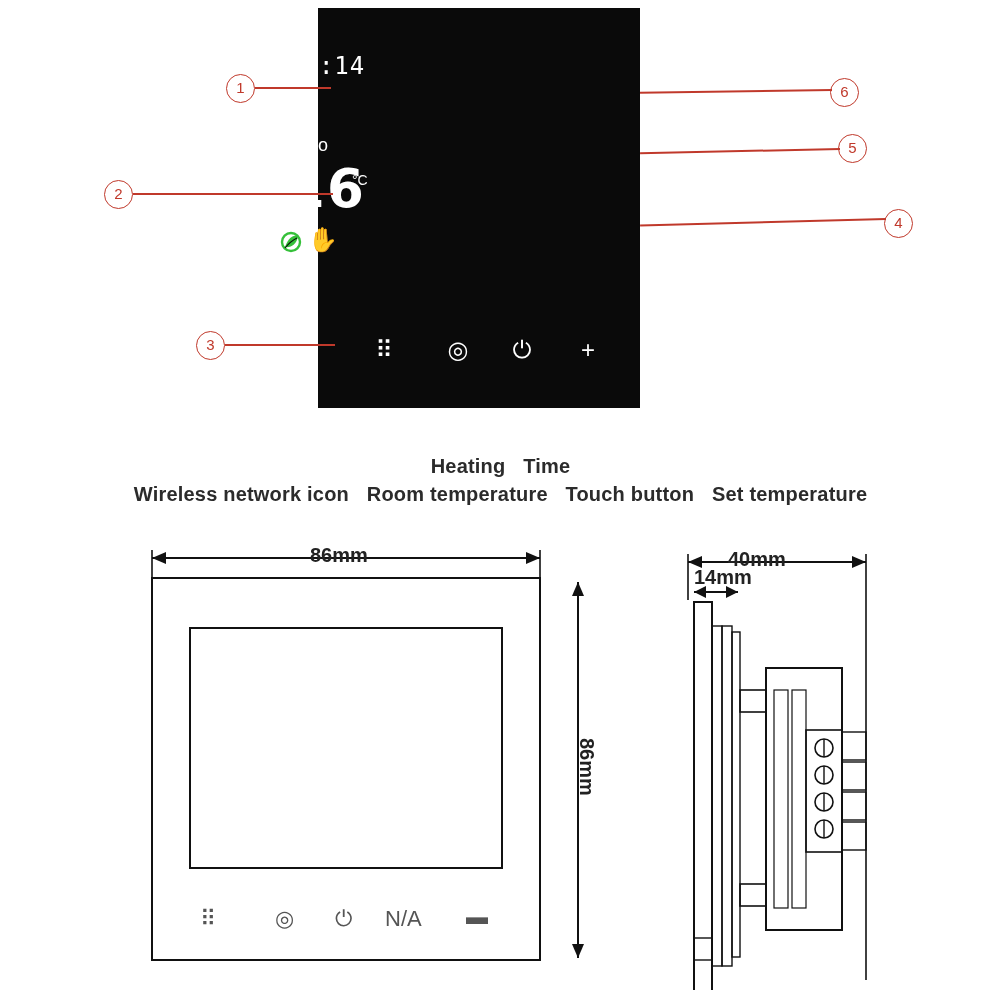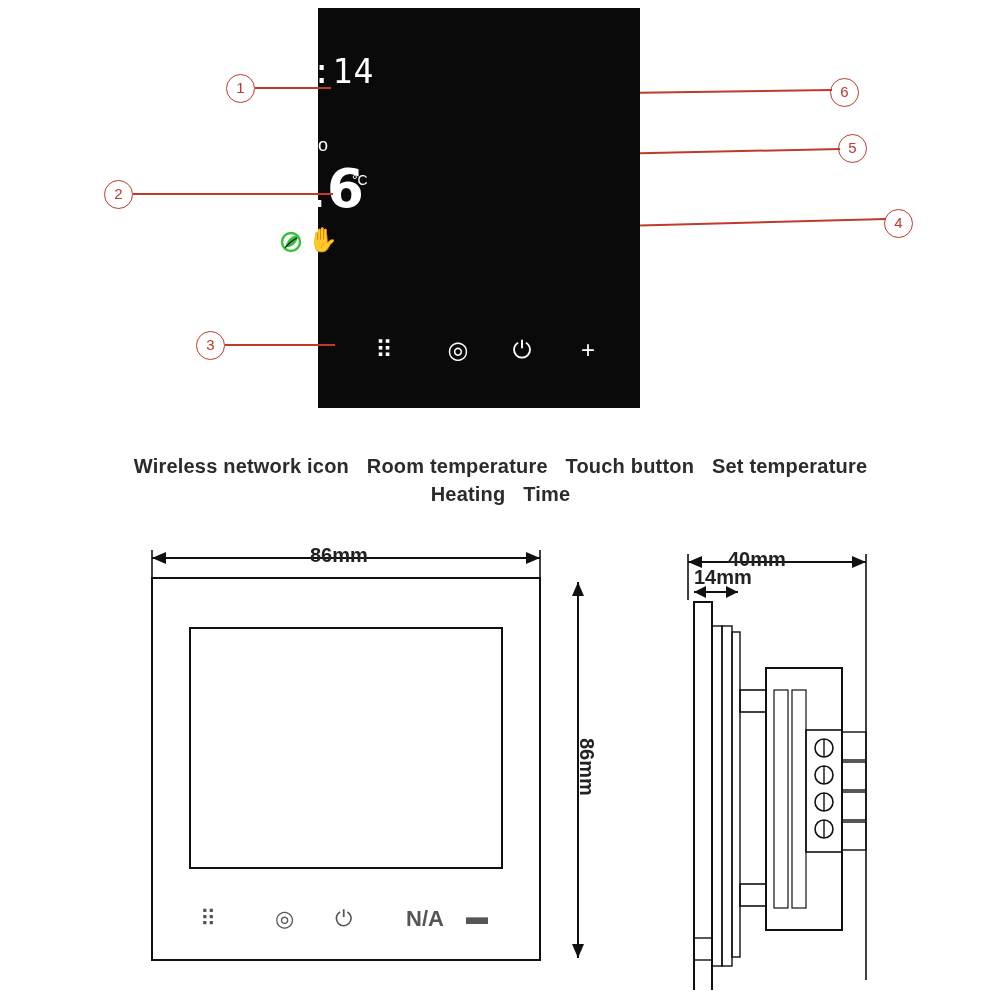--- a/index.html
+++ b/index.html
@@ -63,24 +63,24 @@
   #room-temp-unit {
     position: absolute;
     left: 216px;
     top: 168px;
     color: #ffffff;
     font-size: 15px;
   }
 
   #clock {
     position: absolute;
-    left: 270px;
+    left: 288px;
     top: 52px;
     color: #ffffff;
-    font-size: 33px;
+    font-size: 24px;
     letter-spacing: 1px;
     font-family: "DejaVu Sans Mono", monospace;
   }
 
   #set-to-label {
     position: absolute;
     left: 281px;
     top: 135px;
     color: #ffffff;
     font-size: 18px;
@@ -280,28 +280,28 @@
 <div class="lead-line" style="left:640px; top:218px; width:246px; transform:rotate(-1.5deg); transform-origin:right center;"></div>
 
 <div class="callout-num" style="left:838px; top:134px;">5</div>
 <div class="lead-line" style="left:640px; top:148px; width:200px; transform:rotate(-1.2deg); transform-origin:right center;"></div>
 
 <div class="callout-num" style="left:830px; top:78px;">6</div>
 <div class="lead-line" style="left:640px; top:89px; width:192px; transform:rotate(-0.8deg); transform-origin:right center;"></div>
 
 <div id="caption">
   <div>
+    <span>Heating</span>
+    <span>Time</span>
+  </div>
+  <div>
     <span>Wireless network icon</span>
     <span>Room temperature</span>
     <span>Touch button</span>
     <span>Set temperature</span>
-  </div>
-  <div>
-    <span>Heating</span>
-    <span>Time</span>
   </div>
 </div>
 
 <svg id="front-drawing" viewBox="0 0 460 450">
 
   <line x1="22" y1="18" x2="410" y2="18" stroke="#111" stroke-width="2"></line>
   <polygon points="22,18 36,12 36,24" fill="#111"></polygon>
   <polygon points="410,18 396,12 396,24" fill="#111"></polygon>
   <line x1="22" y1="10" x2="22" y2="50" stroke="#111" stroke-width="1.6"></line>
   <line x1="410" y1="10" x2="410" y2="420" stroke="#111" stroke-width="1.6"></line>
@@ -313,21 +313,21 @@
   <line x1="448" y1="42" x2="448" y2="418" stroke="#111" stroke-width="2"></line>
   <polygon points="448,42 442,56 454,56" fill="#111"></polygon>
   <polygon points="448,418 442,404 454,404" fill="#111"></polygon>
 </svg>
 <div class="dim-text" style="left:310px; top:544px;">86mm</div>
 <div class="dim-vert" style="left:598px; top:738px;">86mm</div>
 
 <div class="fd-icon" style="left:200px; top:906px;">⠿</div>
 <div class="fd-icon" style="left:275px; top:906px;">◎</div>
 <div class="fd-icon" style="left:335px; top:906px;">⏻</div>
-<div class="fd-icon" style="left:406px; top:906px; font-weight:bold;">N/A</div>
+<div class="fd-icon" style="left:385px; top:906px; font-weight:normal;">N/A</div>
 <div class="fd-icon" style="left:466px; top:904px;">▬</div>
 
 <svg id="side-drawing" viewBox="0 0 320 450">
 
   <line x1="18" y1="22" x2="196" y2="22" stroke="#111" stroke-width="2"></line>
   <polygon points="18,22 32,16 32,28" fill="#111"></polygon>
   <polygon points="196,22 182,16 182,28" fill="#111"></polygon>
   <line x1="18" y1="14" x2="18" y2="60" stroke="#111" stroke-width="1.6"></line>
   <line x1="196" y1="14" x2="196" y2="440" stroke="#111" stroke-width="1.6"></line>
 

